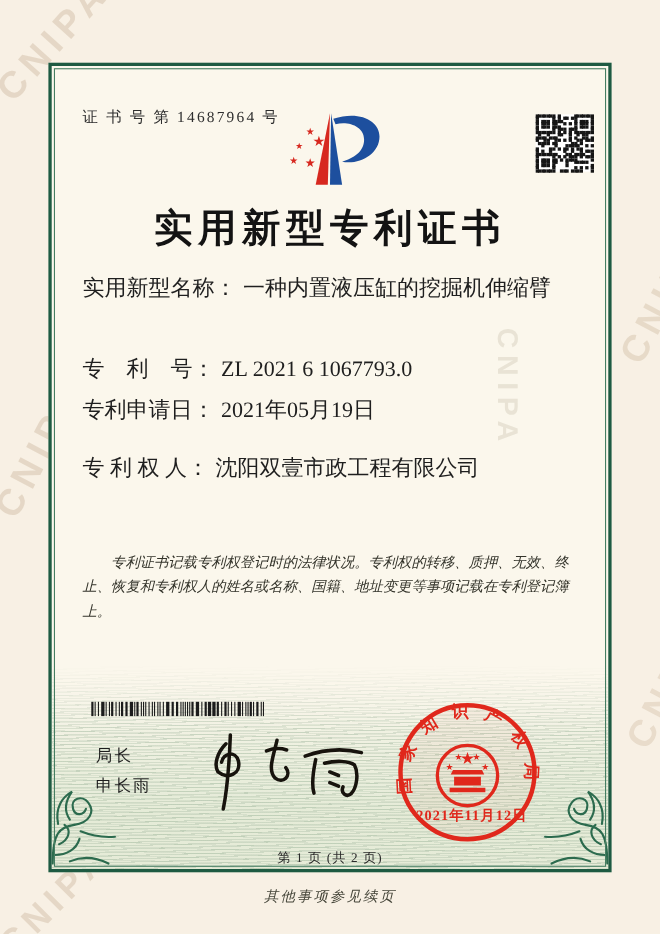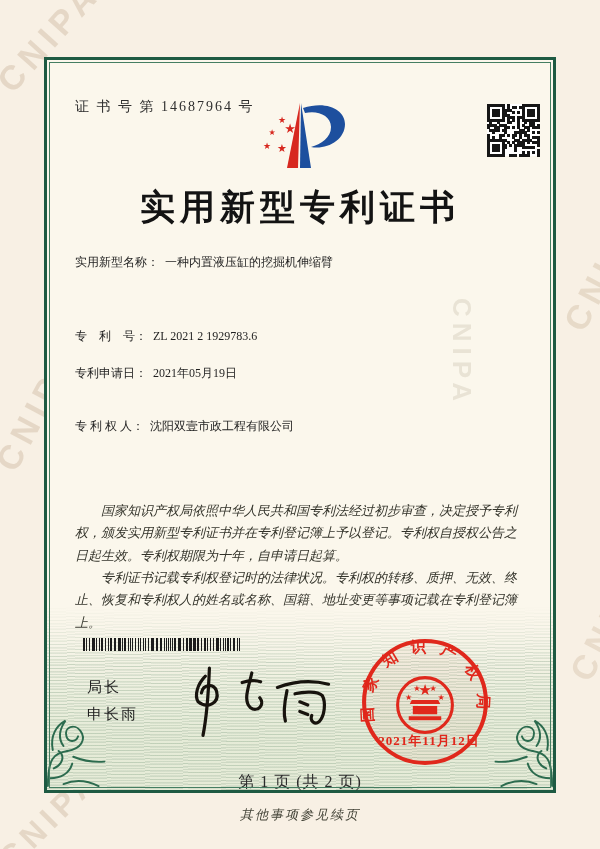--- a/index.html
+++ b/index.html
@@ -35,21 +35,21 @@
 
   .logo{position:absolute;left:208px;top:40px;width:100px;height:80px;}
   .qr{position:absolute;left:440px;top:44px;width:52px;height:52px;background:#fff;}
   .qr .m{position:absolute;background:#161616;}
 
   .title{
     position:absolute;left:0;top:124px;width:100%;text-align:center;
     font-size:35px;font-weight:bold;letter-spacing:5px;color:#131313;
   }
 
-  .row{position:absolute;left:28px;font-size:12px;line-height:20px;color:#1f1f1f;}
+  .row{position:absolute;left:28px;font-size:20px;line-height:20px;color:#1f1f1f;}
   .flabel{display:inline-block;vertical-align:top;white-space:pre;}
   .fvalue{display:inline-block;vertical-align:top;margin-left:6px;max-width:358px;}
   .r1{top:192px}.r2{top:229px}.r3{top:266px}.r4{top:303px}.r5{top:356px}
   .r6{top:373px}.r7{top:414px}
   .pair2{position:absolute;left:244px;top:0;white-space:nowrap;}
 
   .paras{position:absolute;left:28px;right:26px;top:440px;font-size:13px;line-height:1.72;
     color:#33332a;font-style:italic;}
   .paras p{margin:0;text-indent:2em;}
 
@@ -74,21 +74,21 @@
   .seal{position:absolute;left:312px;top:576px;z-index:3;}
   .seal-date{
     position:absolute;left:312px;top:672px;width:140px;z-index:4;text-align:center;
     color:#e0281c;font-size:13px;font-weight:bold;letter-spacing:1px;white-space:nowrap;
   }
 
   .flourish{position:absolute;bottom:-4px;z-index:2;}
   .flourish.left{left:-3px;}
   .flourish.right{right:-3px;transform:scaleX(-1);}
 
-  .pageno{position:absolute;left:0;width:100%;top:712px;text-align:center;font-size:16px;
+  .pageno{position:absolute;left:0;width:100%;top:712px;text-align:center;font-size:12px;
     color:#2b2b2b;z-index:4;letter-spacing:1px;}
 
   .footnote{position:absolute;left:0;top:806px;width:100%;text-align:center;
     font-size:13px;font-style:italic;color:#454539;letter-spacing:2px;}
 </style>
 </head>
 <body>
 
 <span class="wm wm1">CNIPA</span>
 <span class="wm wm2">CNIPA</span>
@@ -354,31 +354,30 @@
       <div class="m" style="left: 39.619px; top: 49.5238px; width: 3px; height: 3px;"></div>
       <div class="m" style="left: 49.5238px; top: 49.5238px; width: 3px; height: 3px;"></div>
     </div>
 
   <div class="title">实用新型专利证书</div>
 
   <div class="row r1">
     <span class="flabel">实用新型名称：</span><span class="fvalue">一种内置液压缸的挖掘机伸缩臂</span>
   </div>
   <div class="row r3">
-    <span class="flabel">专　利　号：</span><span class="fvalue">ZL 2021 2 1929783.6</span>
+    <span class="flabel">专　利　号：</span><span class="fvalue">ZL 2021 6 1067793.0</span>
   </div>
   <div class="row r4">
     <span class="flabel">专利申请日：</span><span class="fvalue">2021年05月19日</span>
   </div>
   <div class="row r5">
     <span class="flabel">专 利 权 人：</span><span class="fvalue">沈阳双壹市政工程有限公司</span>
   </div>
 
   <div class="paras">
-    <p>国家知识产权局依照中华人民共和国专利法经过初步审查，决定授予专利权，颁发实用新型专利证书并在专利登记簿上予以登记。专利权自授权公告之日起生效。专利权期限为十年，自申请日起算。</p>
     <p>专利证书记载专利权登记时的法律状况。专利权的转移、质押、无效、终止、恢复和专利权人的姓名或名称、国籍、地址变更等事项记载在专利登记簿上。</p>
   </div>
 
   <div class="barcode">
       <span style="width: 2px; margin-right: 1px;"></span>
       <span style="width: 1px; margin-right: 2px;"></span>
       <span style="width: 1px; margin-right: 2px;"></span>
       <span style="width: 3px; margin-right: 1px;"></span>
       <span style="width: 1px; margin-right: 2px;"></span>
       <span style="width: 1px; margin-right: 1px;"></span>

